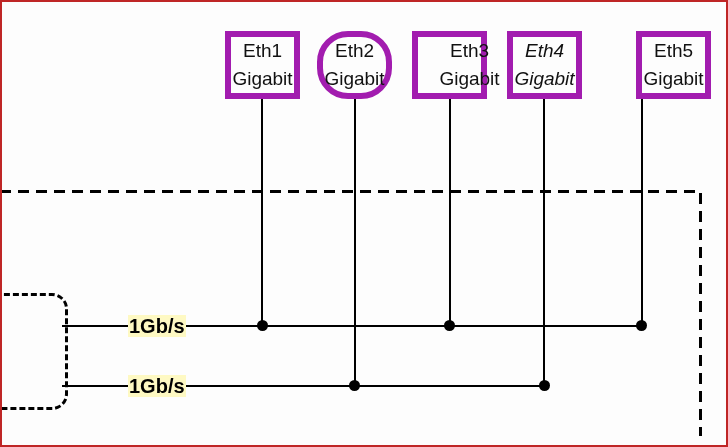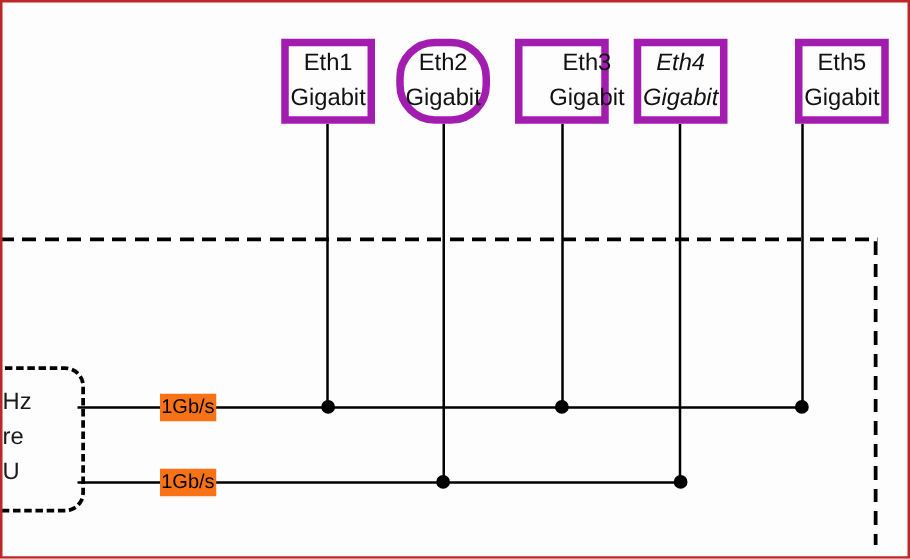--- a/index.html
+++ b/index.html
@@ -45,43 +45,42 @@
   .v1{left:261px;height:228px;}
   .v2{left:354px;height:288px;}
   .v3{left:449px;height:228px;}
   .v4{left:543px;height:288px;}
   .v5{left:641px;height:228px;}
   
   .bus{position:absolute;height:2px;background:#000;left:62px;z-index:4;}
   .bus1{top:325px;width:580px;}
   .bus2{top:385px;width:483px;}
   .bus-label{
-    position:absolute;font-size:16px;font-weight:normal;line-height:22px;
-    background:#f97316;padding:0 1px;z-index:8;color:#000;
+    position:absolute;font-size:20px;font-weight:bold;line-height:22px;
+    background:#fef9c3;padding:0 1px;z-index:8;color:#000;
   }
   .bl1{left:128px;top:315px;}
   .bl2{left:128px;top:375px;}
   
   .dot{position:absolute;width:11px;height:11px;border-radius:50%;background:#000;z-index:9;}
   .d-eth1{left:257px;top:320px;}
   .d-eth3{left:444px;top:320px;}
   .d-eth5{left:636px;top:320px;}
   .d-eth2{left:349px;top:380px;}
   .d-eth4{left:539px;top:380px;}
 </style>
 </head>
 <body>
 
 <div id="canvas">
 
   <div class="dash-top"></div>
   <div class="dash-right"></div>
 
   <div class="cpu-box"></div>
-  <div class="cpu-text"><div>Hz</div><div>re</div><div>U</div></div>
 
   <div class="vline v1"></div>
   <div class="vline v2"></div>
   <div class="vline v3"></div>
   <div class="vline v4"></div>
   <div class="vline v5"></div>
 
   <div class="bus bus1"></div>
   <div class="bus bus2"></div>
   <div class="bus-label bl1">1Gb/s</div>

